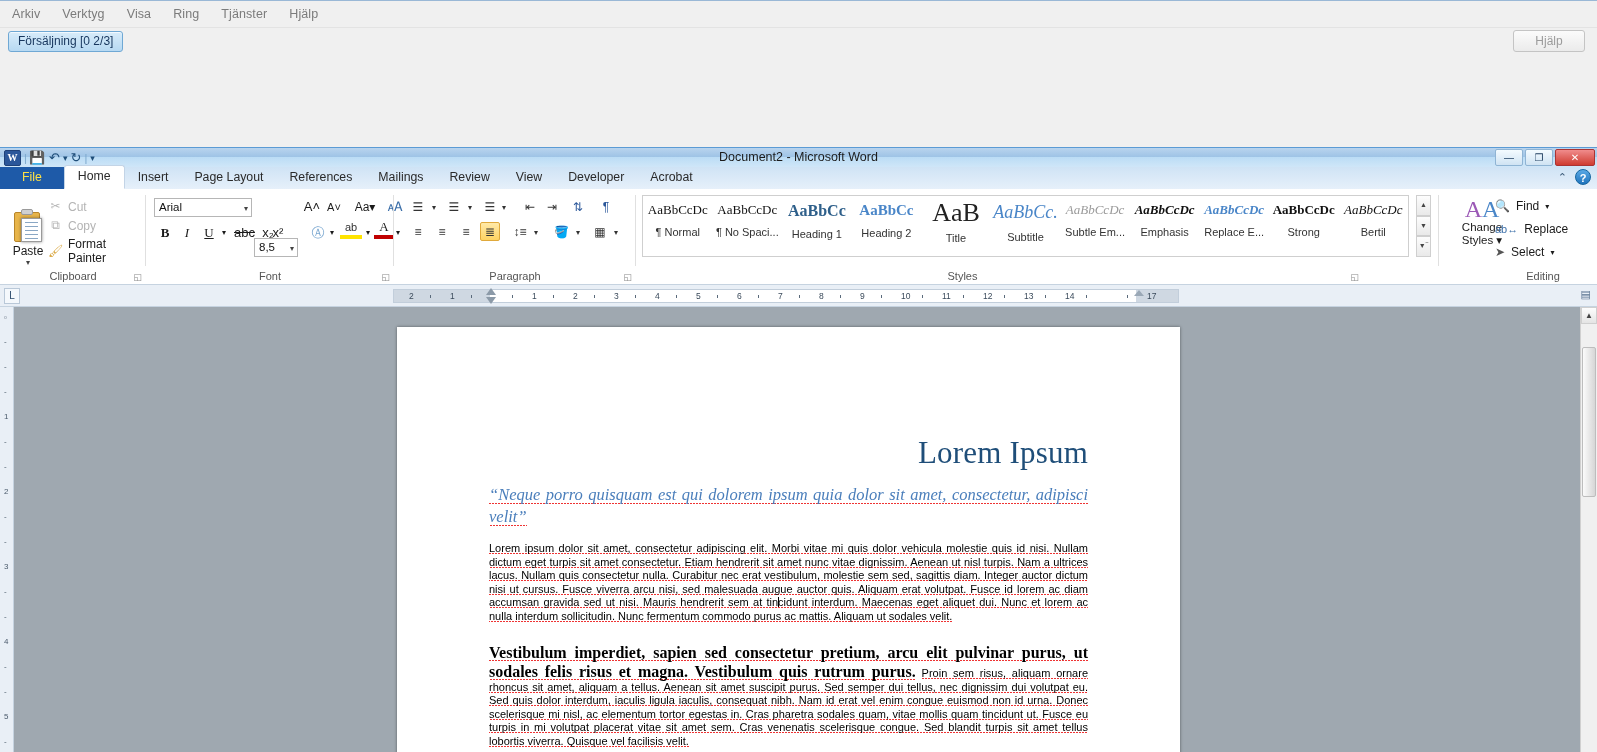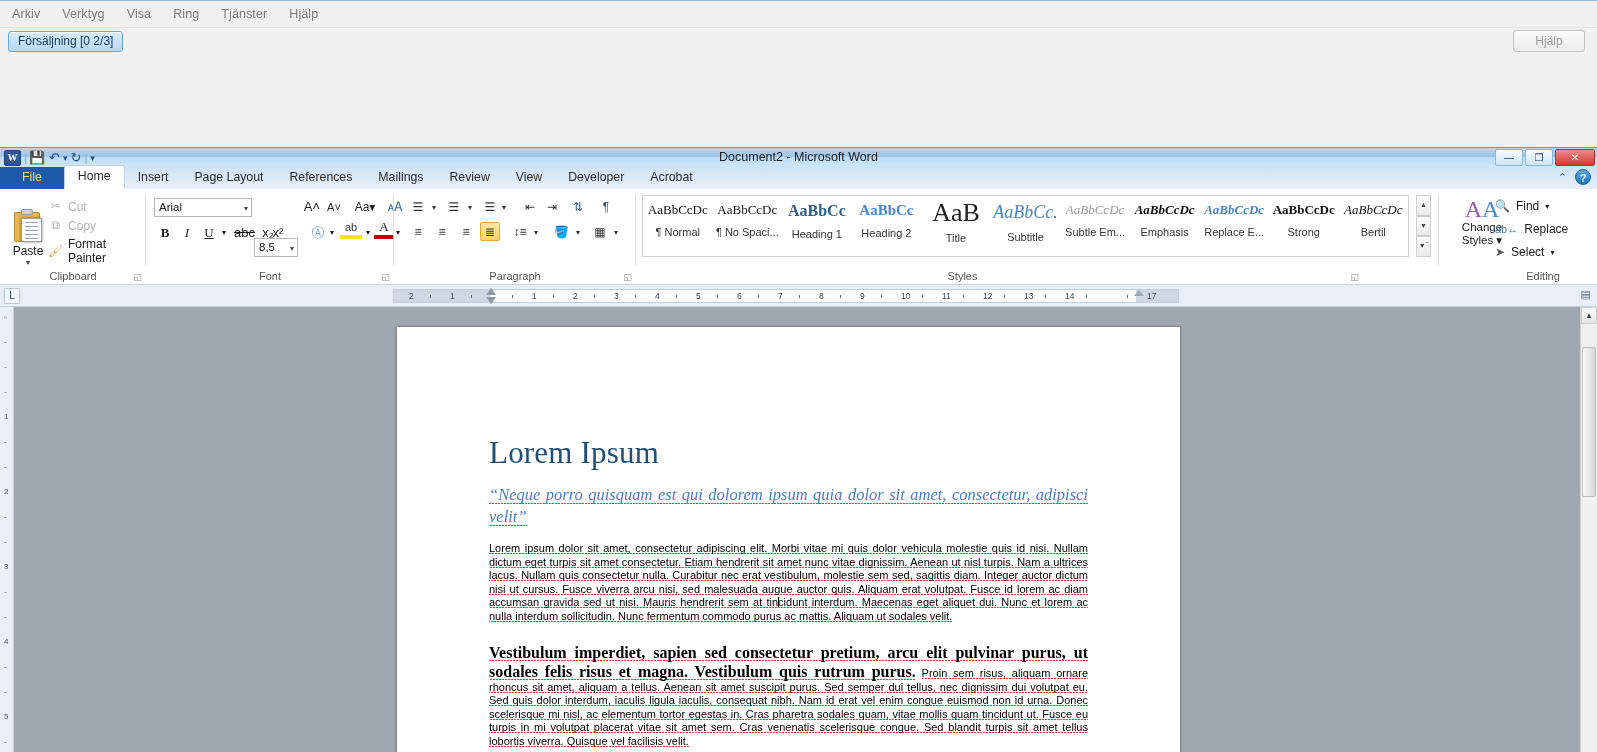--- a/index.html
+++ b/index.html
@@ -194,21 +194,21 @@
   
   .docarea { position:relative; height:466px; background:#9fa8b0; overflow:hidden;}
   .vruler { position:absolute; left:0; top:0; width:14px; bottom:0; background:#e9eff6; border-right:1px solid #c6d3e0;}
   .vtick { position:absolute; left:4px; font-size:8px; color:#4a5a6b;}
   .page {
     position:absolute; left:397px; top:20px; width:783px; height:auto; bottom:-60px;
     background:#fff; box-shadow:0 0 3px rgba(0,0,0,.45);
   }
   .page-inner { padding:108px 92px 0 92px; }
   .doc-title {
-    text-align:left; font-family:"Liberation Serif",serif;
+    text-align:right; font-family:"Liberation Serif",serif;
     font-size:31px; color:#1f4e79; letter-spacing:.2px; font-weight:normal;
   }
   .doc-quote {
     margin-top:13px; font-family:"Liberation Serif",serif; font-style:italic;
     font-size:16.5px; color:#4a7ebb; line-height:22px; text-align:justify;
   }
   .sp { background-repeat:repeat-x; background-position:bottom left; padding-bottom:1px; }
   .sp-red { background-image:radial-gradient(circle at 1px 1.6px, #e33 .9px, transparent 1px); background-size:3px 3px; }
   .body-p {
     margin-top:14px; font-family:"Liberation Sans", sans-serif; font-size:11px;

